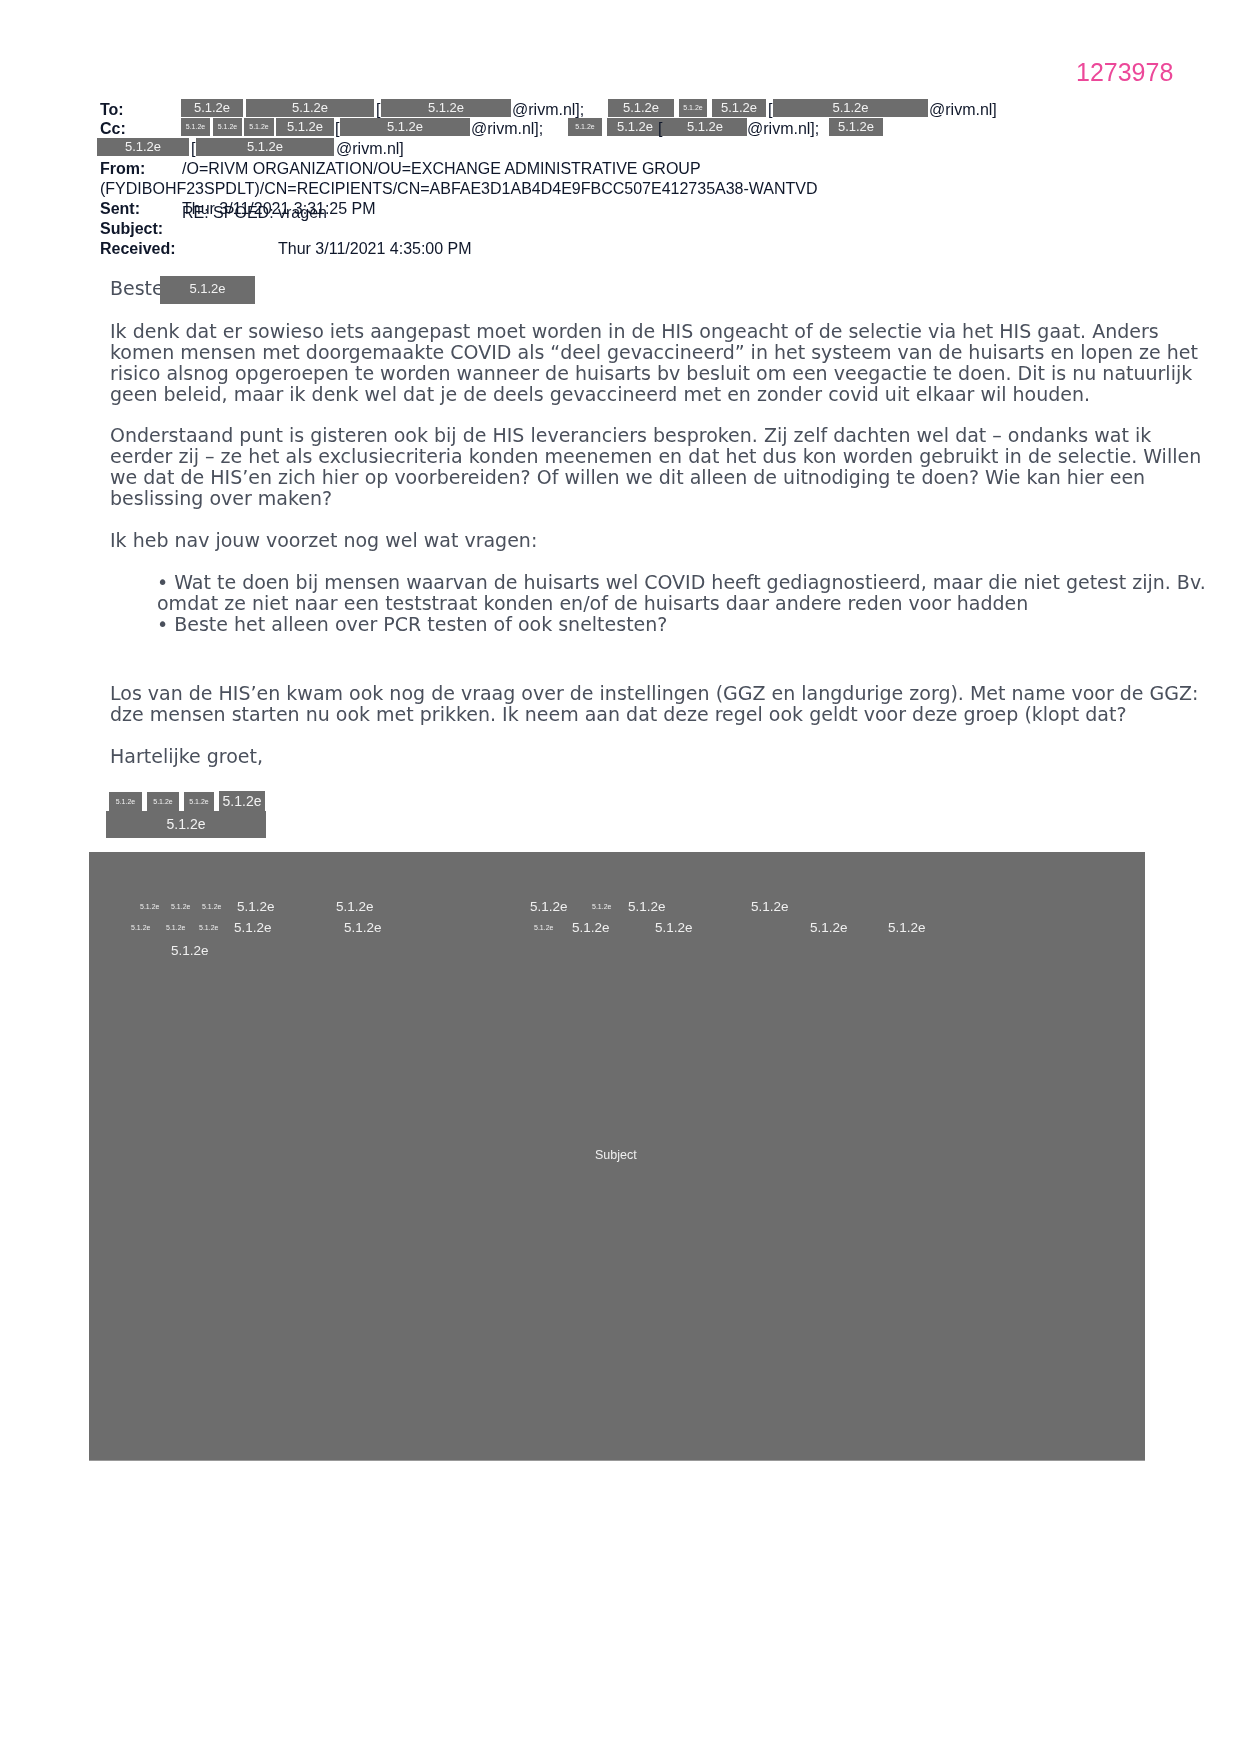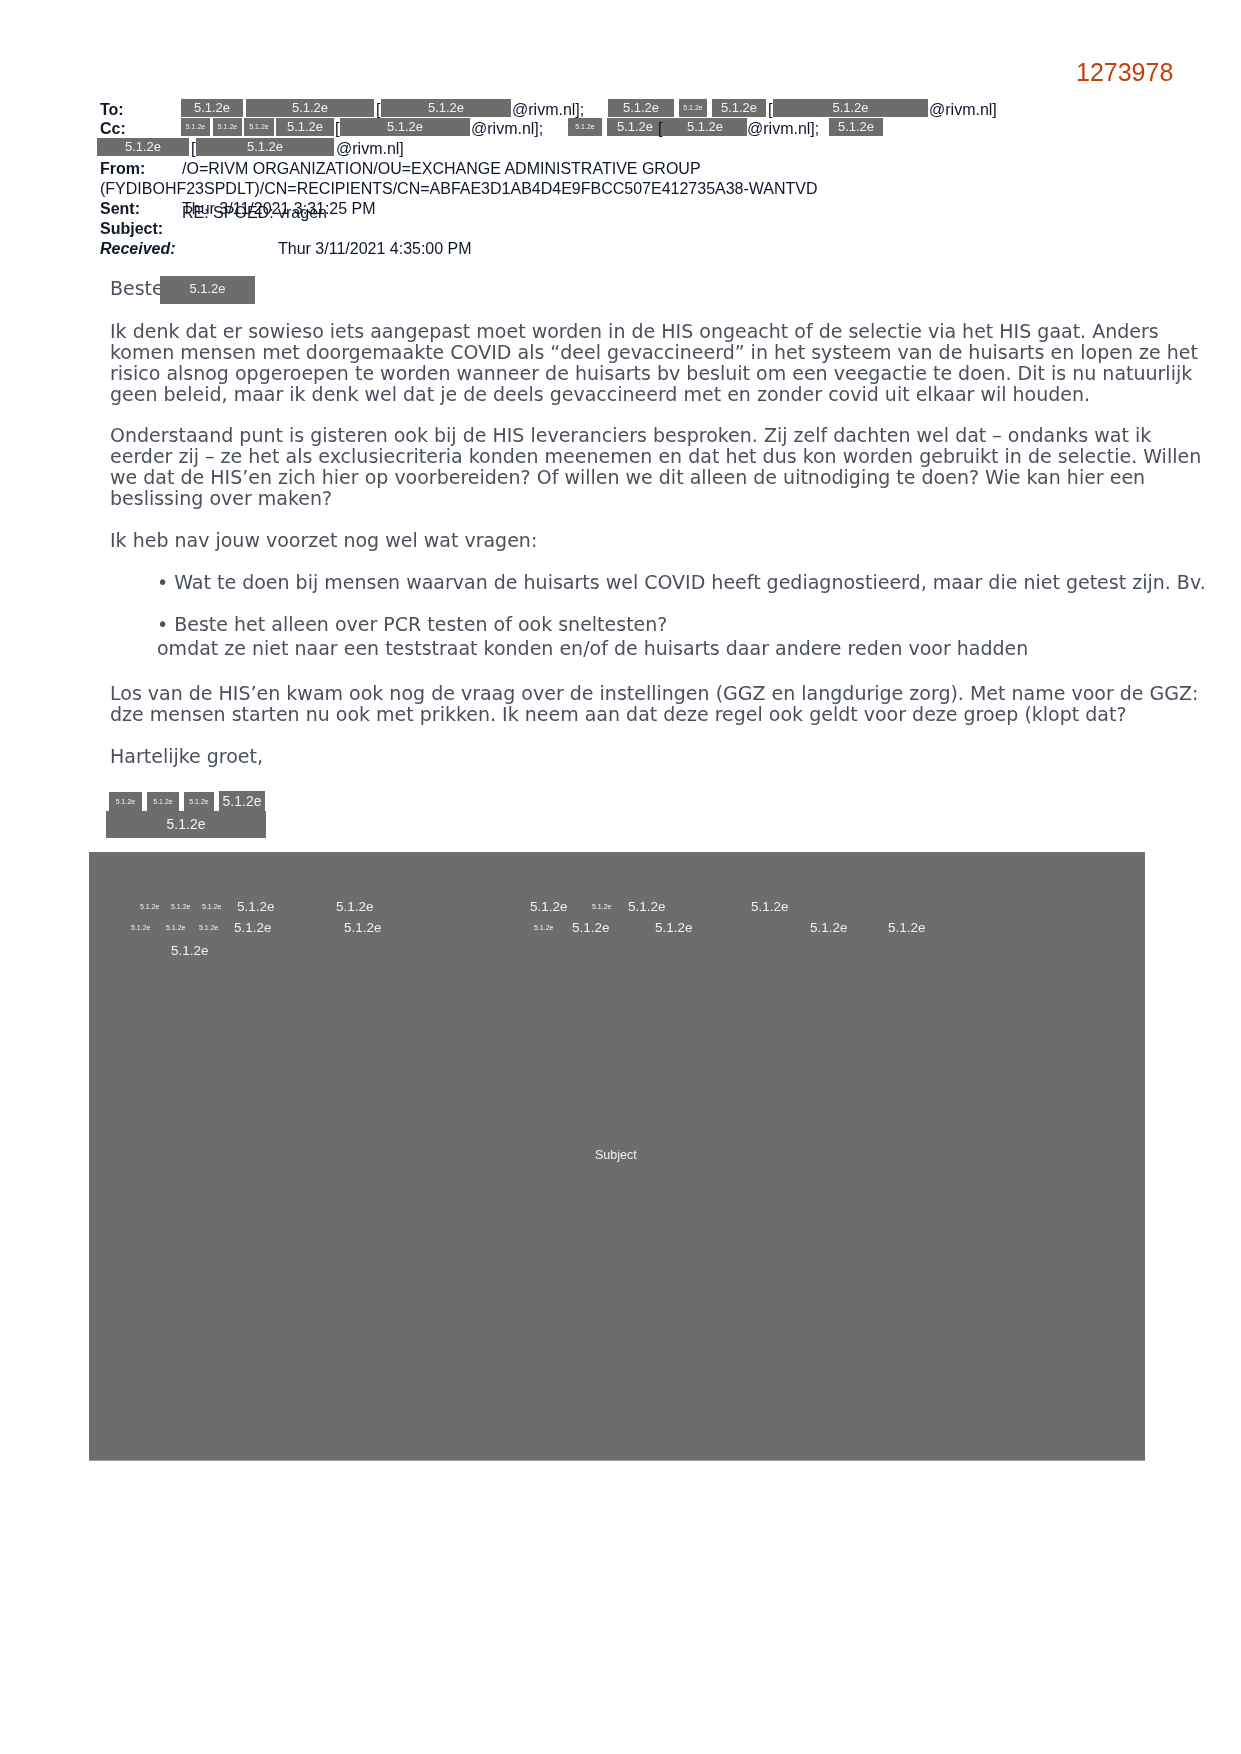--- a/index.html
+++ b/index.html
@@ -1,20 +1,20 @@
 <!DOCTYPE html>
 <html><head>
   <meta charset="utf-8">
   <style>
     html, body { margin: 0; padding: 0; }
     body {
       width: 1241px; height: 1754px; background: #ffffff; position: relative;
       font-family: "Liberation Sans", sans-serif; color: #111; overflow: hidden;
     }
-    .docnum { position: absolute; left: 1076px; top: 58px; font-size: 25px; color: #c2410c; font-family: "Liberation Sans", sans-serif; }
+    .docnum { position: absolute; left: 1076px; top: 58px; font-size: 25px; color: #ec4899; font-family: "Liberation Sans", sans-serif; }
     .hdr { position: absolute; font-size: 16px; line-height: 18px; white-space: nowrap; color: #0f172a; font-family: "Liberation Sans", sans-serif; }
     .lbl { font-weight: bold; }
     .red {
       position: absolute; background: #6d6d6d; color: #f2f2f2; text-align: center;
       font-family: "Liberation Sans", sans-serif; white-space: nowrap; overflow: hidden;
     }
     .r14 { font-size: 13px; line-height: 18px; height: 18px; }
     .r9 { font-size: 7px; line-height: 18px; height: 18px; }
     .body-text {
       position: absolute; left: 110px; font-family: "DejaVu Sans", sans-serif; font-size: 19px;
@@ -63,40 +63,40 @@
 <div class="red r14" style="left:196px; top:138px; width:138px;">5.1.2e</div>
 <div class="hdr" style="left:336px; top:140px;">@rivm.nl]</div>
 
 <div class="hdr lbl" style="left:100px; top:160px;">From:</div>
 <div class="hdr" style="left:182px; top:160px;">/O=RIVM ORGANIZATION/OU=EXCHANGE ADMINISTRATIVE GROUP</div>
 <div class="hdr" style="left:100px; top:180px;">(FYDIBOHF23SPDLT)/CN=RECIPIENTS/CN=ABFAE3D1AB4D4E9FBCC507E412735A38-WANTVD</div>
 <div class="hdr lbl" style="left:100px; top:200px;">Sent:</div>
 <div class="hdr" style="left:182px; top:200px;">Thur 3/11/2021 3:31:25 PM</div>
 <div class="hdr lbl" style="left:100px; top:220px;">Subject:</div>
 <div class="hdr" style="left:182px; top:204px;">RE: SPOED: vragen</div>
-<div class="hdr lbl" style="left:100px; top:240px;font-style:italic;">Received:</div>
+<div class="hdr lbl" style="left:100px; top:240px;">Received:</div>
 <div class="hdr" style="left:278px; top:240px;">Thur 3/11/2021 4:35:00 PM</div>
 
 <div class="body-text" style="top:278px;">Beste</div>
 <div class="red" style="left:160px; top:276px; width:95px; height:28px; font-size:13px; line-height:26px;">5.1.2e</div>
 
 <div class="body-text" style="top:321px;">Ik denk dat er sowieso iets aangepast moet worden in de HIS ongeacht of de selectie via het HIS gaat. Anders</div>
 <div class="body-text" style="top:342px;">komen mensen met doorgemaakte COVID als “deel gevaccineerd” in het systeem van de huisarts en lopen ze het</div>
 <div class="body-text" style="top:363px;">risico alsnog opgeroepen te worden wanneer de huisarts bv besluit om een veegactie te doen. Dit is nu natuurlijk</div>
 <div class="body-text" style="top:384px;">geen beleid, maar ik denk wel dat je de deels gevaccineerd met en zonder covid uit elkaar wil houden.</div>
 
 <div class="body-text" style="top:425px;">Onderstaand punt is gisteren ook bij de HIS leveranciers besproken. Zij zelf dachten wel dat – ondanks wat ik</div>
 <div class="body-text" style="top:446px;">eerder zij – ze het als exclusiecriteria konden meenemen en dat het dus kon worden gebruikt in de selectie. Willen</div>
 <div class="body-text" style="top:467px;">we dat de HIS’en zich hier op voorbereiden? Of willen we dit alleen de uitnodiging te doen? Wie kan hier een</div>
 <div class="body-text" style="top:488px;">beslissing over maken?</div>
 
 <div class="body-text" style="top:530px;">Ik heb nav jouw voorzet nog wel wat vragen:</div>
 
 <div class="body-text" style="left:157px; top:572px;">• Wat te doen bij mensen waarvan de huisarts wel COVID heeft gediagnostieerd, maar die niet getest zijn. Bv.</div>
-<div class="body-text" style="left:157px; top:593px;margin-top:45px;">omdat ze niet naar een teststraat konden en/of de huisarts daar andere reden voor hadden</div>
+<div class="body-text" style="left:157px; top:593px;">omdat ze niet naar een teststraat konden en/of de huisarts daar andere reden voor hadden</div>
 <div class="body-text" style="left:157px; top:614px;">• Beste het alleen over PCR testen of ook sneltesten?</div>
 
 <div class="body-text" style="top:683px;">Los van de HIS’en kwam ook nog de vraag over de instellingen (GGZ en langdurige zorg). Met name voor de GGZ:</div>
 <div class="body-text" style="top:704px;">dze mensen starten nu ook met prikken. Ik neem aan dat deze regel ook geldt voor deze groep (klopt dat?</div>
 
 <div class="body-text" style="top:746px;">Hartelijke groet,</div>
 
 <div class="red r9" style="left:109px; top:792px; width:33px; height:20px; line-height:20px;">5.1.2e</div>
 <div class="red r9" style="left:147px; top:792px; width:32px; height:20px; line-height:20px;">5.1.2e</div>
 <div class="red r9" style="left:184px; top:792px; width:30px; height:20px; line-height:20px;">5.1.2e</div>

